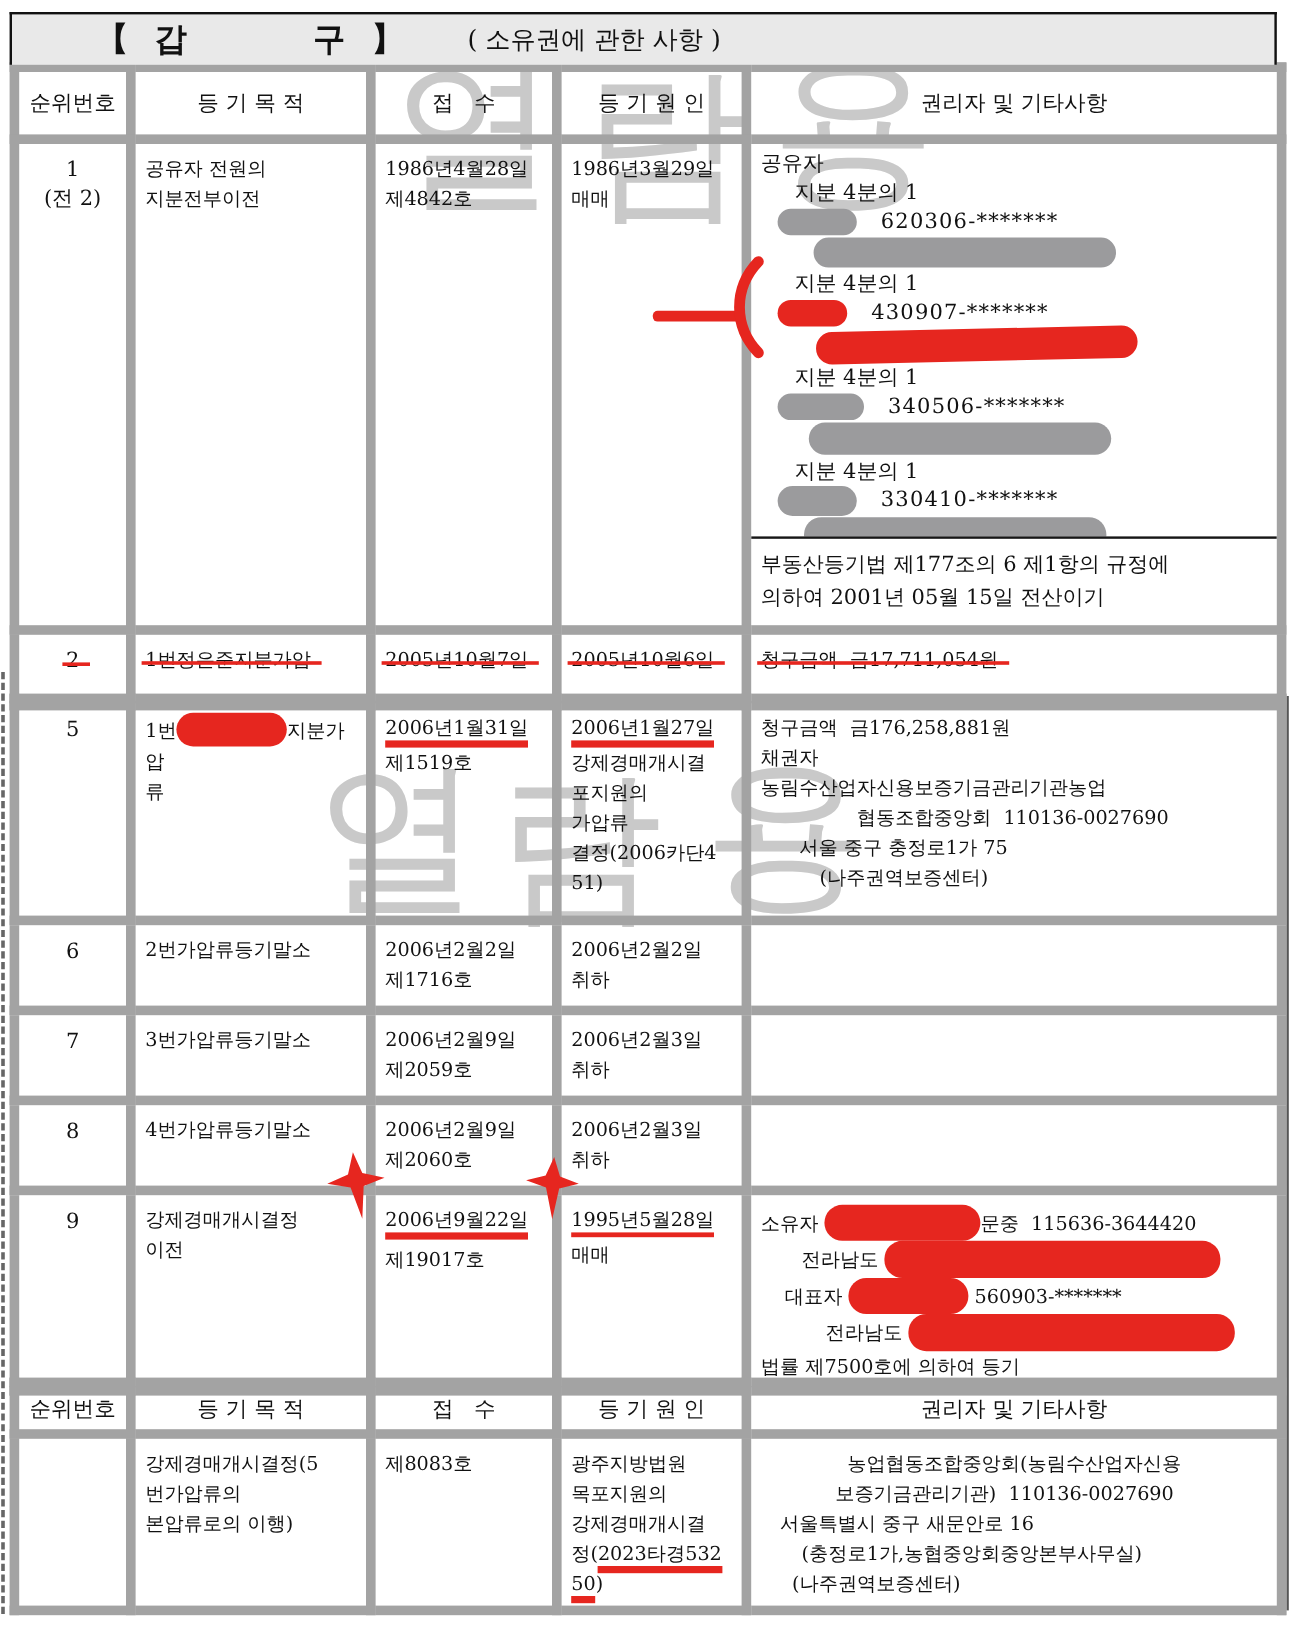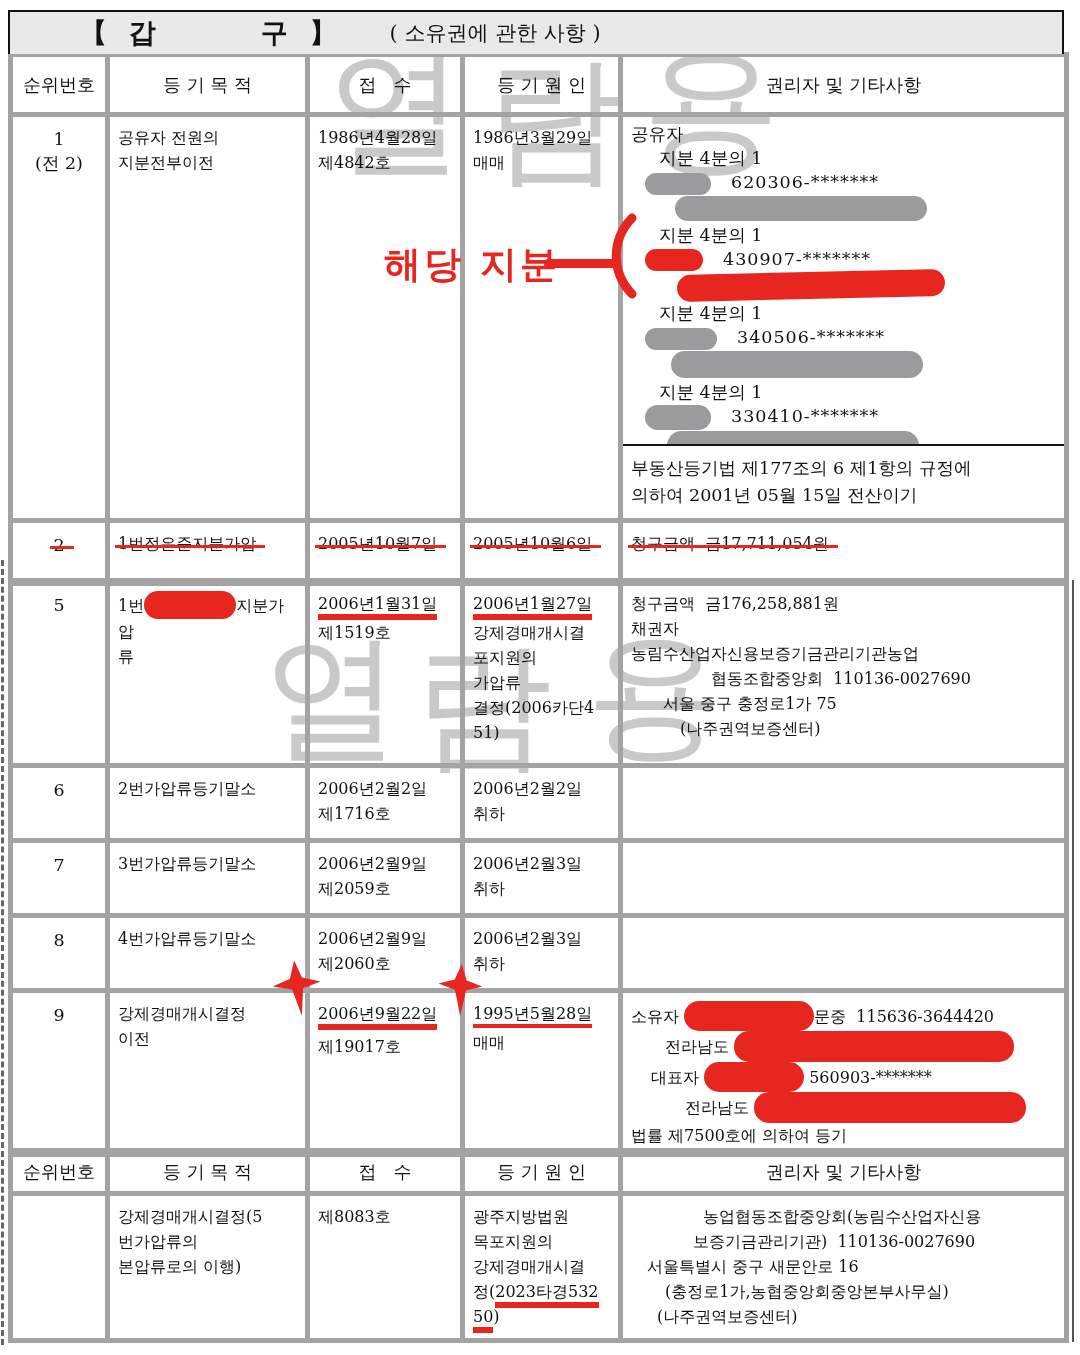--- a/index.html
+++ b/index.html
@@ -15,21 +15,21 @@
     background:#e9e9e9; border:2px solid #111; border-bottom:none; display:flex; align-items:center; z-index:2; }
   .title-main { margin-left:70px; font-size:27px; font-weight:bold; white-space:pre; letter-spacing:1px; }
   .title-sub { margin-left:52px; font-size:21px; white-space:pre; }
   
   table.reg { position:absolute; left:8px; border-collapse:collapse; table-layout:fixed;
     width:1056px; z-index:1; background:transparent; }
   #t1 { top:52px; } #t2 { top:578px; } #t3 { top:1148px; }
   table.reg col.c1{width:97px} table.reg col.c2{width:200px} table.reg col.c3{width:155px}
   table.reg col.c4{width:158px} table.reg col.c5{width:446px}
   table.reg { border:3px solid #111; }
-  table.reg th, table.reg td { border:5px solid #a3a3a3; vertical-align:top; }
+  table.reg th, table.reg td { border:8px solid #a3a3a3; vertical-align:top; }
   table.reg th { font-weight:normal; font-size:18px; white-space:pre; text-align:center; height:60px; vertical-align:middle; background:transparent; }
   #t3 th { height:43px; }
   td.cell { padding:8px 8px 4px 8px; font-size:16px; line-height:25px; }
   td.rank { text-align:center; padding-top:10px; font-size:17.5px; line-height:24px; }
   tr.h-r1 td{height:400px} tr.h-r2 td{height:63px}
   tr.h-r5 td{height:185px} tr.h-s td{height:75px} tr.h-r9 td{height:152px}
   tr.h-r10 td{height:147px}
   .pre { white-space:pre; }
   
   td.p0 { padding:0; }
@@ -308,21 +308,20 @@
         <div class="pre ml72">농업협동조합중앙회(농림수산업자신용</div>
         <div class="pre ml62">보증기금관리기관)  110136-0027690</div>
         <div class="pre ml16">서울특별시 중구 새문안로 16</div>
         <div class="pre ml22">(충정로1가,농협중앙회중앙본부사무실)</div>
         <div class="pre ml26">(나주권역보증센터)</div>
       </td>
     </tr>
   </tbody>
     </table>
 
-  <div class="ann-label">해당 지분</div>
   <div class="ann-line"></div>
   <svg class="ann-paren" width="34" height="88" viewBox="0 0 34 88">
     <path d="M28 6 C 7 28 7 60 28 82" stroke="#e6261f" stroke-width="9" fill="none" stroke-linecap="round"></path>
   </svg>
   <svg class="star star1" width="54" height="60" viewBox="0 0 54 60">
     <path d="M27 2 L33 20 L51 26 L33 31 L29 58 L22 31 L3 26 L21 20 Z" fill="#e6261f" transform="rotate(-6 27 30)"></path>
   </svg>
   <svg class="star star2" width="48" height="56" viewBox="0 0 48 56">
     <path d="M24 2 L30 18 L46 23 L30 28 L26 54 L19 28 L2 23 L18 18 Z" fill="#e6261f" transform="rotate(4 24 28)"></path>
   </svg>

